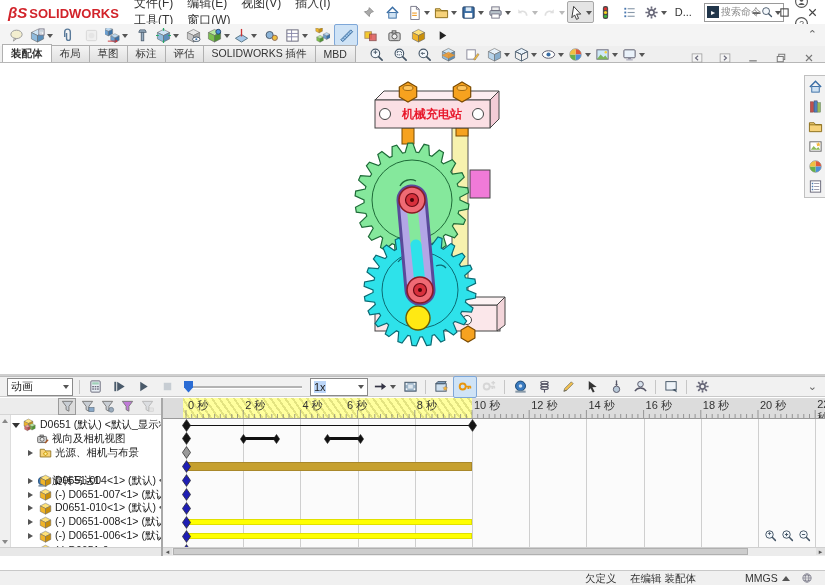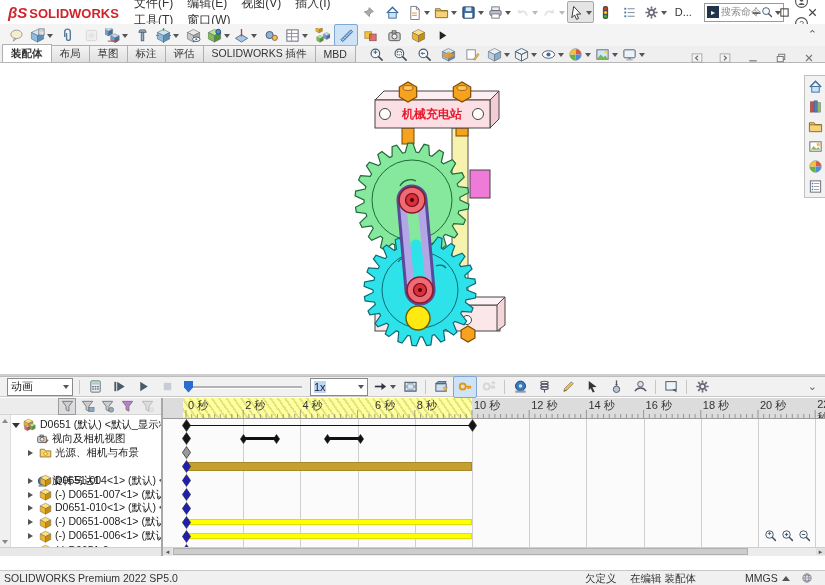--- a/index.html
+++ b/index.html
@@ -1067,21 +1067,21 @@
         </div>
       <div id="treehscroll"></div>
     </div>
     <div id="splitter"></div>
     <div id="timeline">
       <div id="ruler">
           <div class="active" style="left: 20px; width: 289px;"></div>
           <span class="lab" style="left: 25px;">0 秒</span>
           <span class="lab" style="left: 82.2px;">2 秒</span>
           <span class="lab" style="left: 139.4px;">4 秒</span>
-          <span class="lab" style="left: 212px;">6 秒</span>
+          <span class="lab" style="left: 184px;">6 秒</span>
           <span class="lab" style="left: 253.8px;">8 秒</span>
           <span class="lab" style="left: 311px;">10 秒</span>
           <span class="lab" style="left: 368.2px;">12 秒</span>
           <span class="lab" style="left: 425.4px;">14 秒</span>
           <span class="lab" style="left: 482.6px;">16 秒</span>
           <span class="lab" style="left: 539.8px;">18 秒</span>
           <span class="lab" style="left: 597px;">20 秒</span>
           <span class="lab" style="left: 654.2px;">22 秒</span>
           <svg width="662" height="10" style="position:absolute;left:0;top:11px">
             <line x1="23.0" y1="1" x2="23.0" y2="10" stroke="#777" stroke-width="0.7"></line>
@@ -1312,21 +1312,20 @@
       <div id="tlhscroll">
         <span class="arr" style="left:0">◂</span>
         <span class="thumb"></span>
         <span class="arr" style="right:0">▸</span>
       </div>
     </div>
   </div>
 
 
   <div id="statusbar">
-    <span style="left:4px">SOLIDWORKS Premium 2022 SP5.0</span>
     <span style="left:585px">欠定义</span>
     <span style="left:630px">在编辑 装配体</span>
     <span style="left:745px">MMGS</span>
     <span class="caret-up" style="left:782px"></span>
     <span class="icon" id="status-globe" style="left:801px">
         <svg width="12" height="12" viewBox="0 0 16 16">
           <circle cx="8" cy="8" r="5.5" fill="none" stroke="#667" stroke-width="1"></circle>
           <ellipse cx="8" cy="8" rx="2.5" ry="5.5" fill="none" stroke="#667" stroke-width=".8"></ellipse>
           <path d="M2.5 8h11M3.3 5h9.4M3.3 11h9.4" stroke="#667" stroke-width=".8" fill="none"></path>
         </svg>

